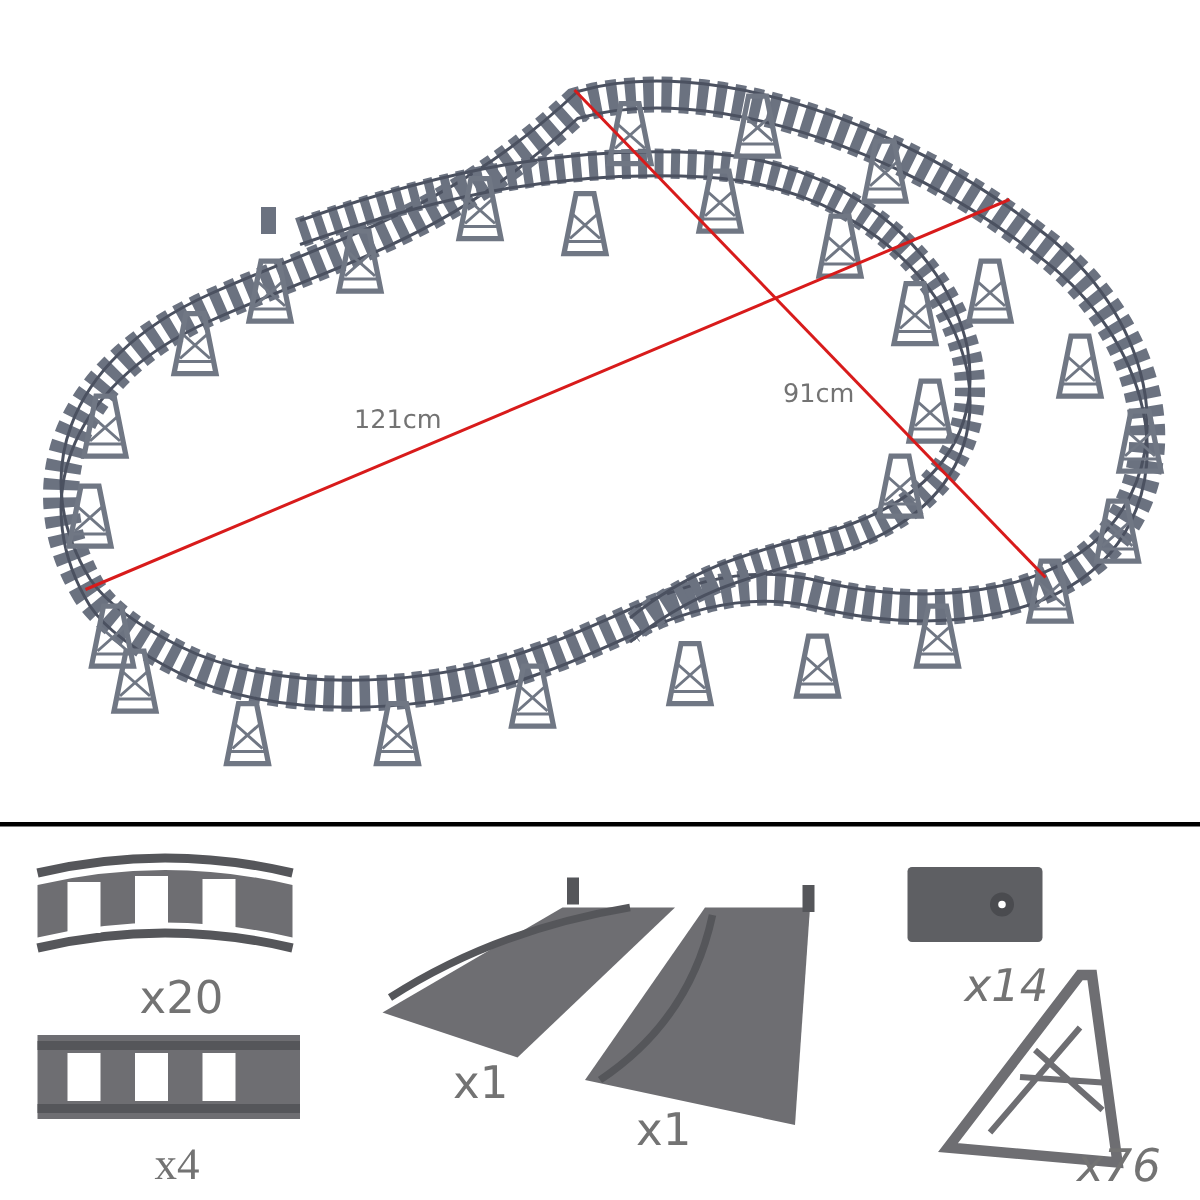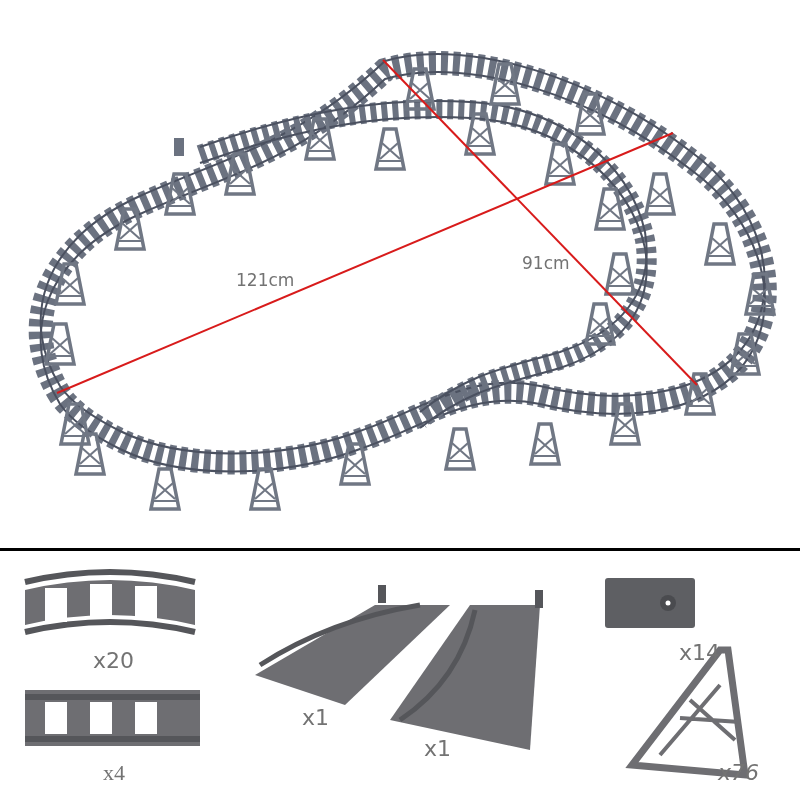--- a/index.html
+++ b/index.html
@@ -1,20 +1,20 @@
 <!DOCTYPE html>
 <html><head>
 <meta charset="utf-8">
 <style>
   html,body{margin:0;padding:0;background:#ffffff;}
   body{width:800px;height:800px;position:relative;overflow:hidden;font-family:"DejaVu Sans",sans-serif;}
   #scene{position:absolute;left:0;top:0;width:800px;height:800px;}
   .label{position:absolute;color:#737373;font-family:"DejaVu Sans",sans-serif;}
   .dim-label{font-size:17px;}
-  .count-label{font-size:22px;letter-spacing:0px;}
+  .count-label{font-size:30px;letter-spacing:0px;}
   #divider{position:absolute;left:0;top:548px;width:800px;height:3px;background:#000;}
 </style>
 </head>
 <body>
 
 <svg id="scene" viewBox="0 0 800 800" xmlns="http://www.w3.org/2000/svg">
   <defs>
     <pattern id="ties" width="14" height="14" patternUnits="userSpaceOnUse">
       <rect width="14" height="14" fill="#6b7280"></rect>
       <rect x="3" y="3" width="8" height="8" fill="#e8eaee"></rect>
@@ -116,14 +116,14 @@
 
 <div id="divider"></div>
 
 <div class="label dim-label" style="left:236px;top:270px;">121cm</div>
 <div class="label dim-label" style="left:522px;top:253px;">91cm</div>
 
 <div class="label count-label" style="left:93px;top:648px;">x20</div>
 <div class="label count-label" style="left:103px;top:760px;font-family:Liberation Serif, serif;">x4</div>
 <div class="label count-label" style="left:302px;top:705px;">x1</div>
 <div class="label count-label" style="left:424px;top:736px;">x1</div>
-<div class="label count-label" style="left:679px;top:640px;">x14</div>
+<div class="label count-label" style="left:643px;top:640px;font-style:italic;">x14</div>
 <div class="label count-label" style="left:718px;top:760px;font-style:italic;">x76</div>
 
 </body></html>

